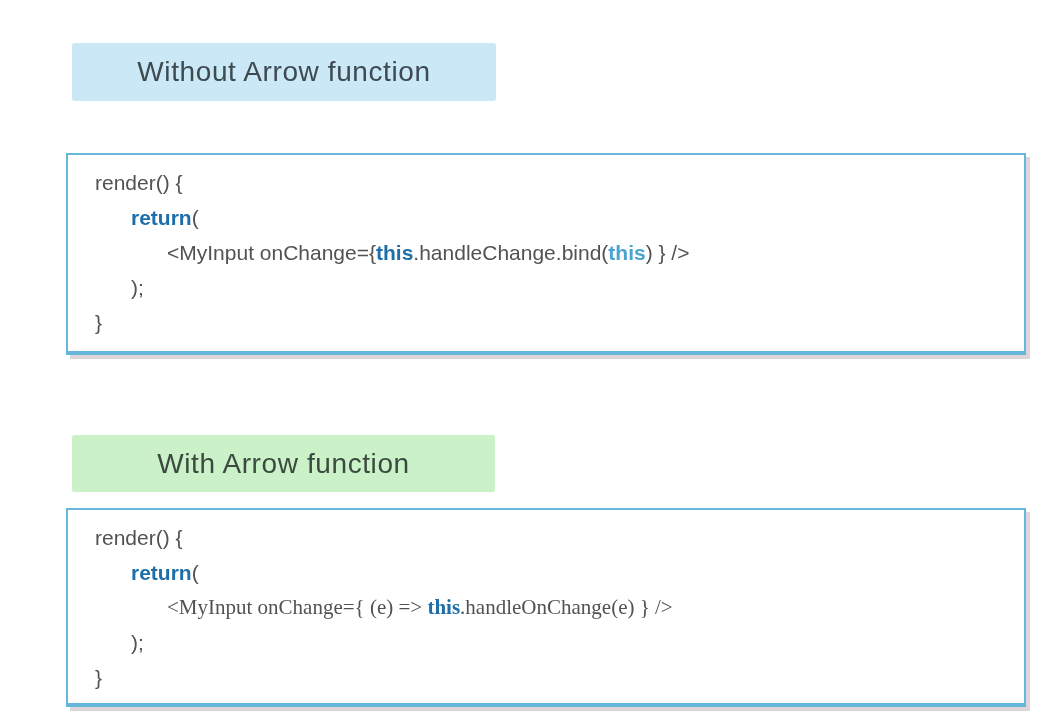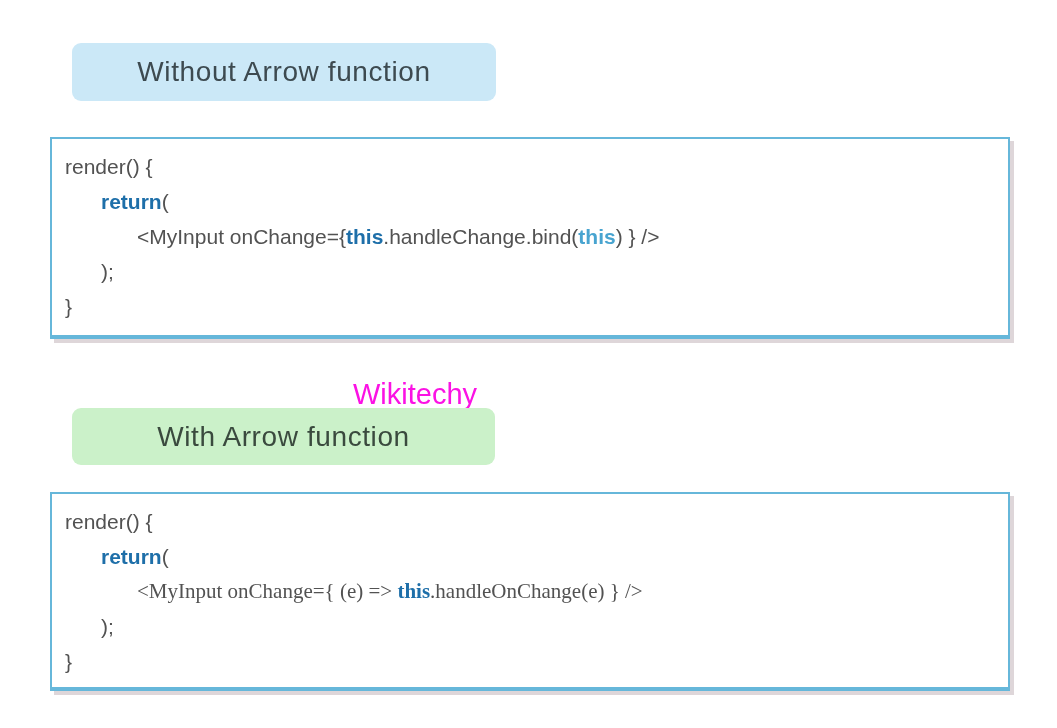--- a/index.html
+++ b/index.html
@@ -11,55 +11,55 @@
     position: relative;
     width: 1057px;
     height: 728px;
     background: #ffffff;
     font-family: "Liberation Sans", "DejaVu Sans", sans-serif;
     overflow: hidden;
   }
   .label {
     position: absolute;
     height: 58px;
-    border-radius: 9px;
+    border-radius: 2px;
     font-size: 28px;
     letter-spacing: 0.6px;
     color: var(--label-text, #3d4a50);
     display: flex;
     align-items: center;
     justify-content: center;
     font-weight: 500;
     text-align: right;
   }
   .label-blue {
     left: 72px;
     top: 43px;
     width: 424px;
     background: var(--label-without-bg, #cbe8f7);
   }
   .label-green {
     left: 72px;
-    top: 408px;
+    top: 435px;
     width: 423px;
     height: 57px;
     background: var(--label-with-bg, #cbf1c9);
     color: var(--label-text-green, #3a4a3e);
   }
   .code-box {
     position: absolute;
     left: 50px;
     width: 960px;
     background: #ffffff;
     border: 2px solid var(--box-border, #66b7da);
     border-bottom-width: 4px;
     box-shadow: 4px 4px 0 rgba(182, 163, 170, 0.45);
     box-sizing: border-box;
-    padding: 10px 8px 0 13px;
-    margin: 0;
+    padding: 10px 8px 0 27px;
+    margin: 16px;
   }
   .code-box-1 {
     top: 137px;
     height: 202px;
   }
   .code-box-2 {
     top: 492px;
     height: 199px;
   }
   .code-line {
@@ -95,21 +95,20 @@
   <div class="label label-blue">Without Arrow function</div>
 
   <div class="code-box code-box-1">
       <div class="code-line" style="padding-left: 0px;"><span class="tok-plain">render() {</span></div>
       <div class="code-line" style="padding-left: 36px;"><span class="tok-keyword">return</span><span class="tok-plain">(</span></div>
       <div class="code-line" style="padding-left: 72px;"><span class="tok-plain">&lt;MyInput onChange={</span><span class="tok-keyword">this</span><span class="tok-plain">.handleChange.bind(</span><span class="tok-keyword_light">this</span><span class="tok-plain">) } /&gt;</span></div>
       <div class="code-line" style="padding-left: 36px;"><span class="tok-plain">);</span></div>
       <div class="code-line" style="padding-left: 0px;"><span class="tok-plain">}</span></div>
     </div>
 
-  <div class="watermark">Wikitechy</div>
 
   <div class="label label-green">With Arrow function</div>
 
   <div class="code-box code-box-2">
       <div class="code-line" style="padding-left: 0px;"><span class="tok-plain">render() {</span></div>
       <div class="code-line" style="padding-left: 36px;"><span class="tok-keyword">return</span><span class="tok-plain">(</span></div>
       <div class="code-line" style="padding-left: 72px; font-family: Liberation Serif, serif;"><span class="tok-plain">&lt;MyInput onChange={ (e) =&gt; </span><span class="tok-keyword">this</span><span class="tok-plain">.handleOnChange(e) } /&gt;</span></div>
       <div class="code-line" style="padding-left: 36px;"><span class="tok-plain">);</span></div>
       <div class="code-line" style="padding-left: 0px;"><span class="tok-plain">}</span></div>
     </div>

